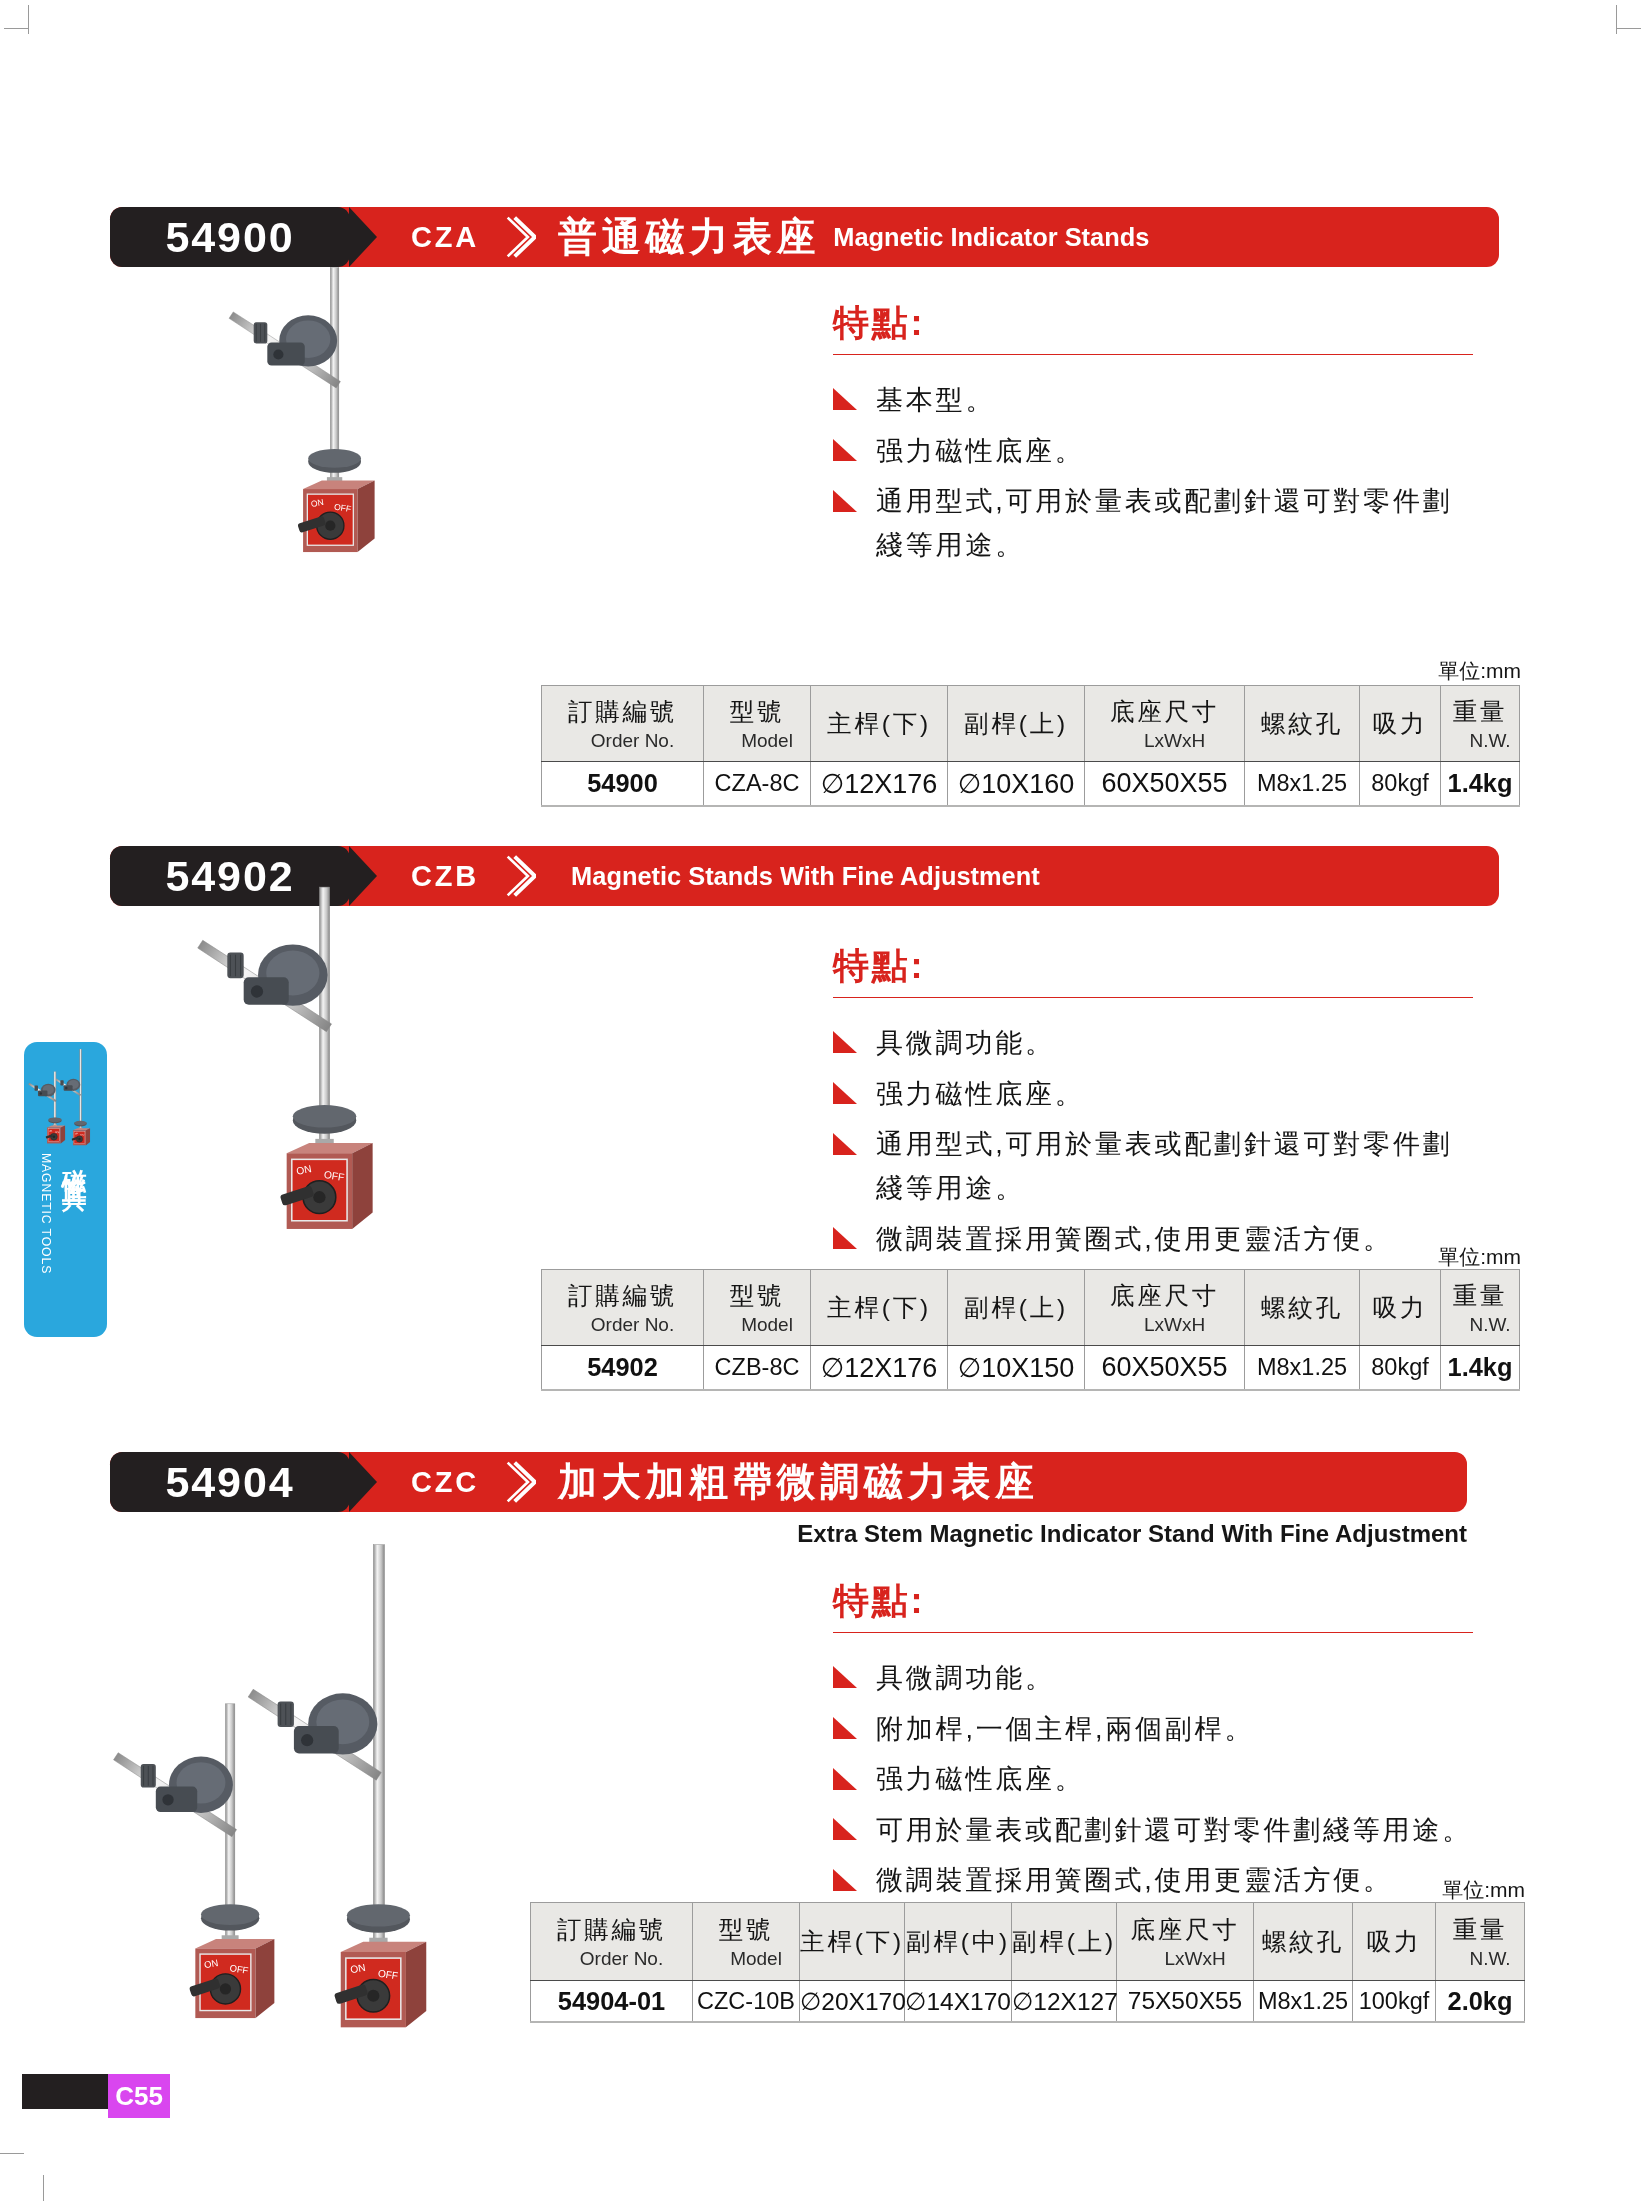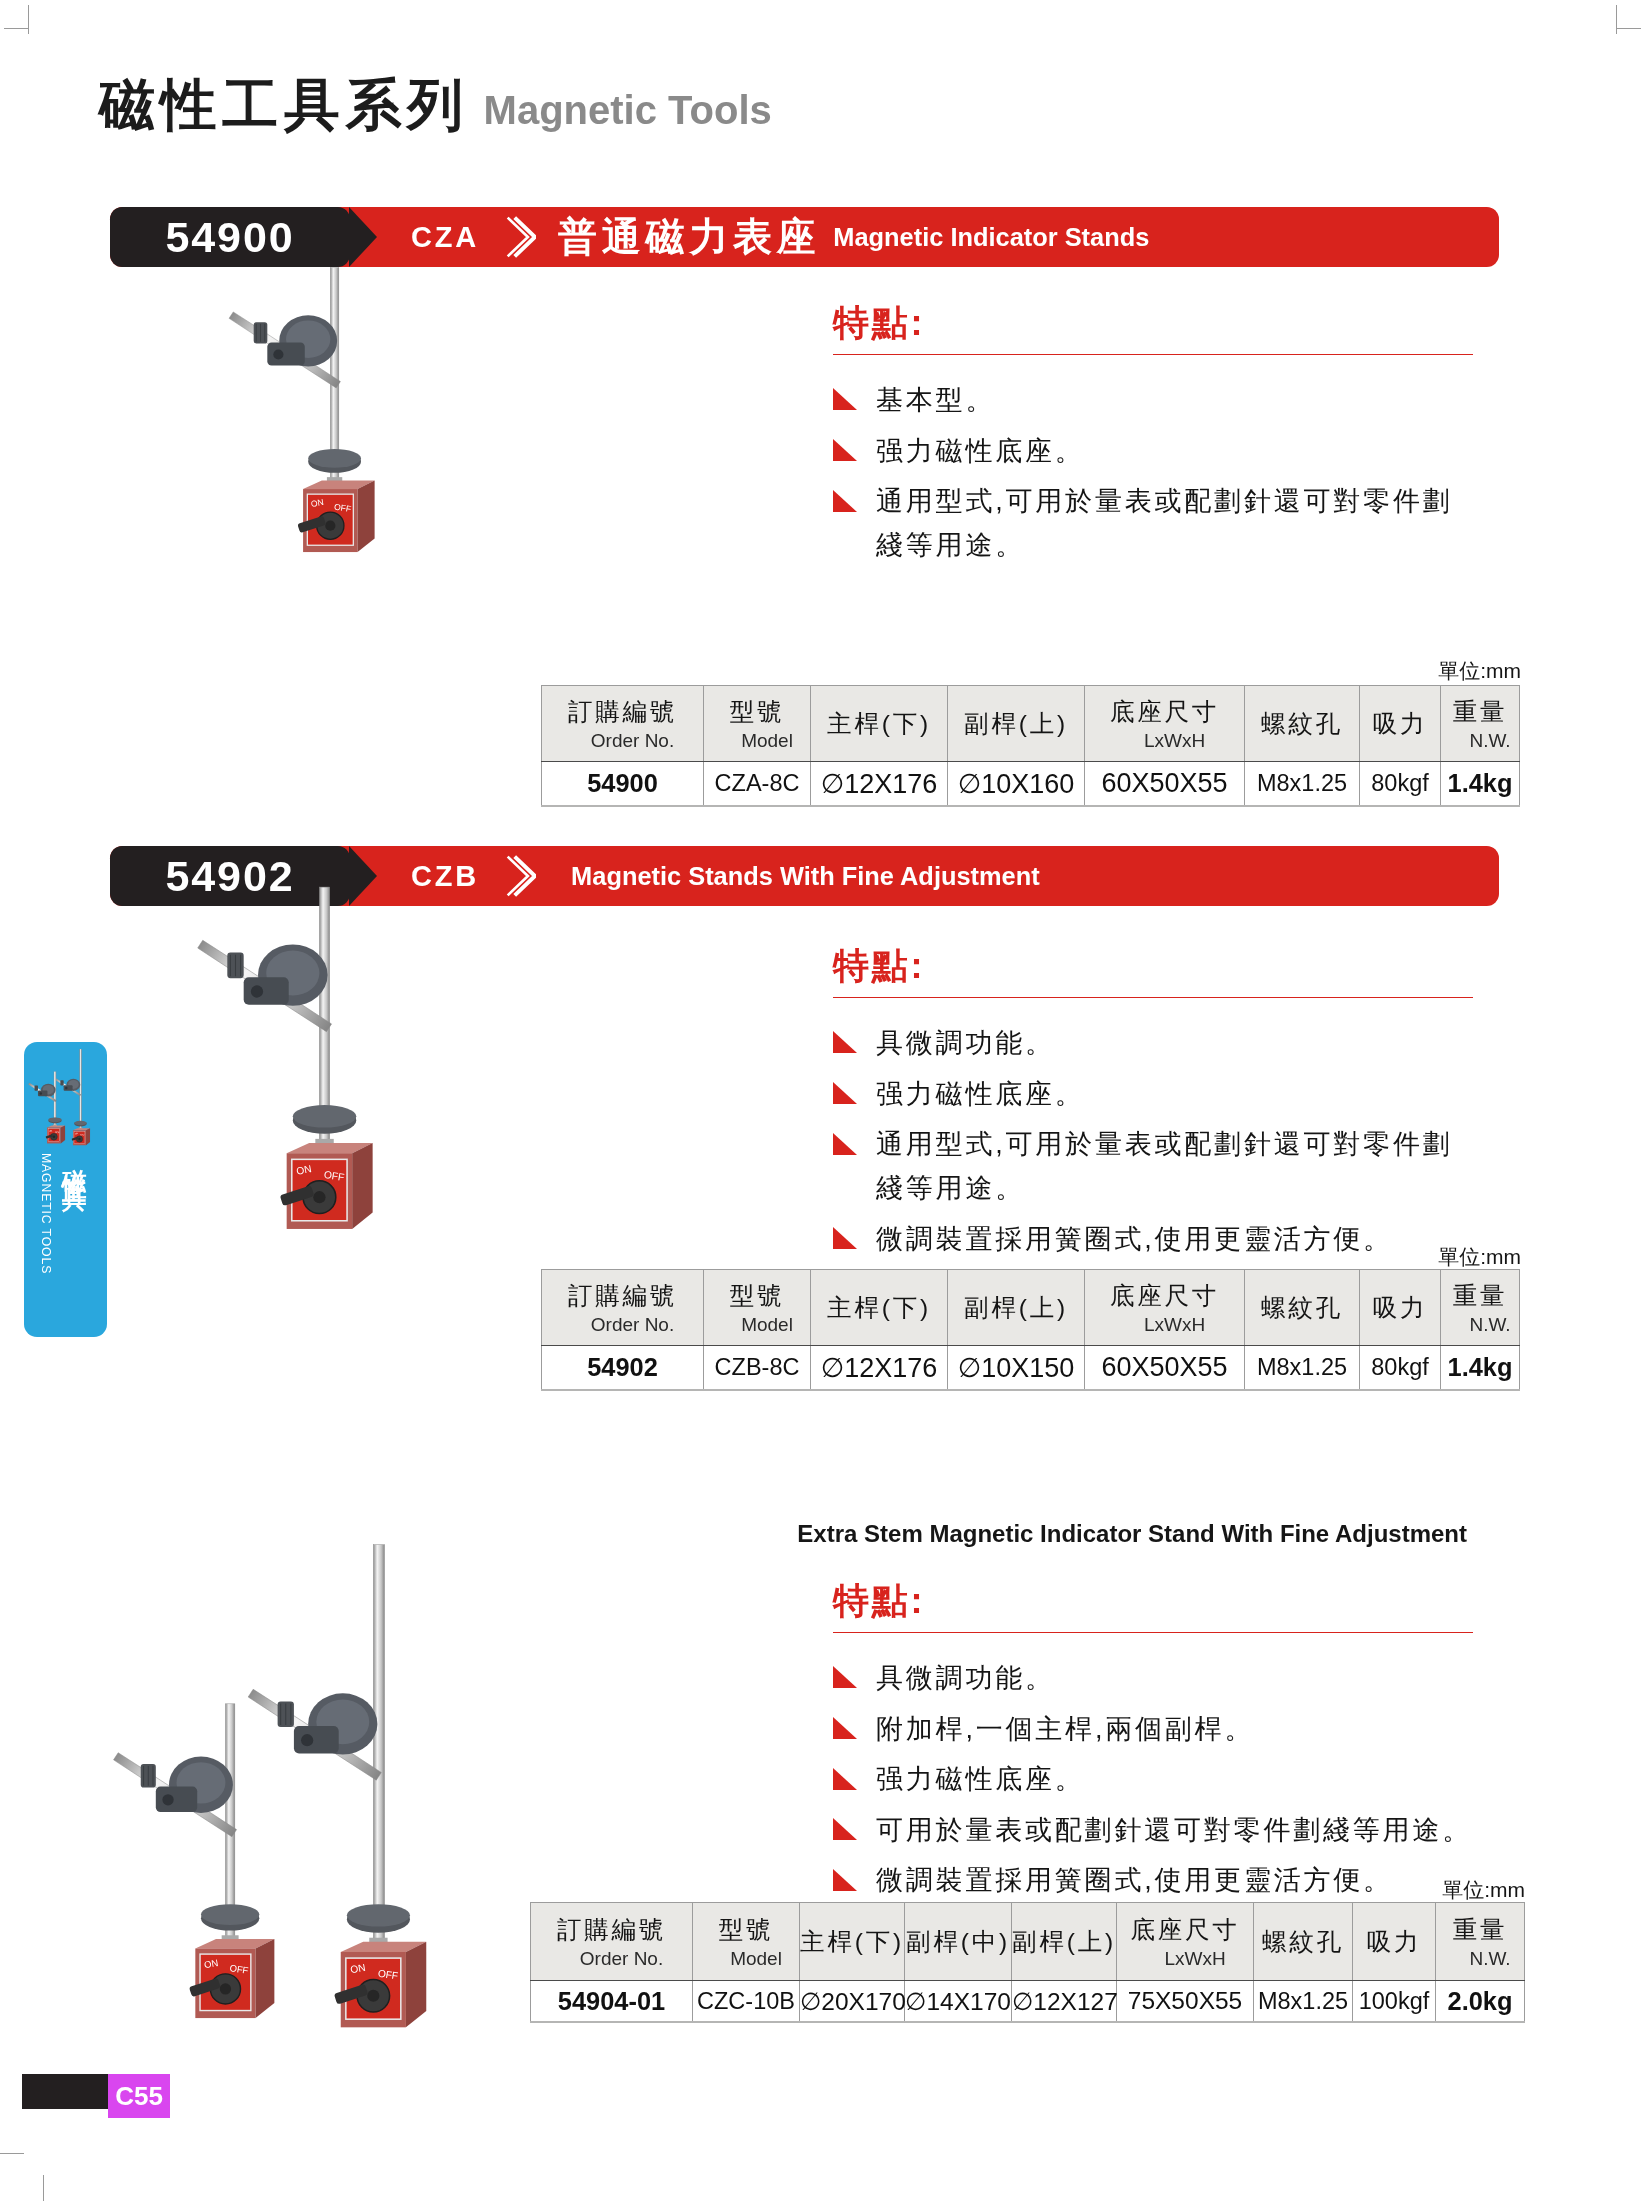--- a/index.html
+++ b/index.html
@@ -128,24 +128,20 @@
         <rect x="124" y="390" width="18" height="10" fill="#a9a9a9"></rect>
         <use href="#g-base" x="88" y="392"></use>
       </symbol>
       <symbol id="chevron" viewBox="0 0 36 50">
         <path d="M4,3 L27,25 L4,47" fill="none" stroke="#ffffff" stroke-width="3"></path>
         <path d="M12,3 L35,25 L12,47" fill="none" stroke="#ffffff" stroke-width="4.5"></path>
       </symbol>
     </defs>
   </svg>
 
-  <div class="page-title">
-    <span class="zh">磁性工具系列</span>
-    <span class="en">Magnetic Tools</span>
-  </div>
 
   <div class="banner" style="top:207px;width:1389px;">
     <div class="order-badge">54900</div>
     <div class="banner-content">
       <span class="series">CZA</span>
       <svg class="chev" width="32" height="44" viewBox="0 0 34 47">
           <use href="#chevron"></use>
         </svg>
       <span class="btitle-zh">普通磁力表座</span>
       <span class="btitle-en">Magnetic Indicator Stands</span>
@@ -310,20 +306,30 @@
     <svg class="side-thumb" width="75" height="98" viewBox="0 0 160 208">
       <use href="#stand-tall" x="52" y="0" width="100" height="208"></use>
       <use href="#stand" x="-4" y="48" width="102" height="156"></use>
     </svg>
     <div class="side-labels">
       <span class="side-en">MAGNETIC TOOLS</span>
       <span class="side-zh">磁性工具</span>
     </div>
   </div>
 
+  <div class="banner" style="top:1452px;width:1357px;">
+    <div class="order-badge">54904</div>
+    <div class="banner-content">
+      <span class="series">CZC</span>
+      <svg class="chev" width="32" height="44" viewBox="0 0 34 47">
+          <use href="#chevron"></use>
+        </svg>
+      <span class="btitle-zh">加大加粗帶微調磁力表座</span>
+    </div>
+  </div>
   <div class="banner-sub-en" style="right:178px;top:1520px;">Extra Stem Magnetic Indicator Stand With Fine Adjustment</div>
 
   <svg class="photo" style="left:243px;top:1540px;" width="224" height="490" viewBox="0 0 238 520">
     <use href="#stand-tall" width="238" height="520"></use>
   </svg>
   <svg class="photo" style="left:105px;top:1700px;" width="207" height="320" viewBox="0 0 220 340">
     <use href="#stand" width="220" height="340"></use>
   </svg>
 
   <div class="features" style="top:1577px;">

